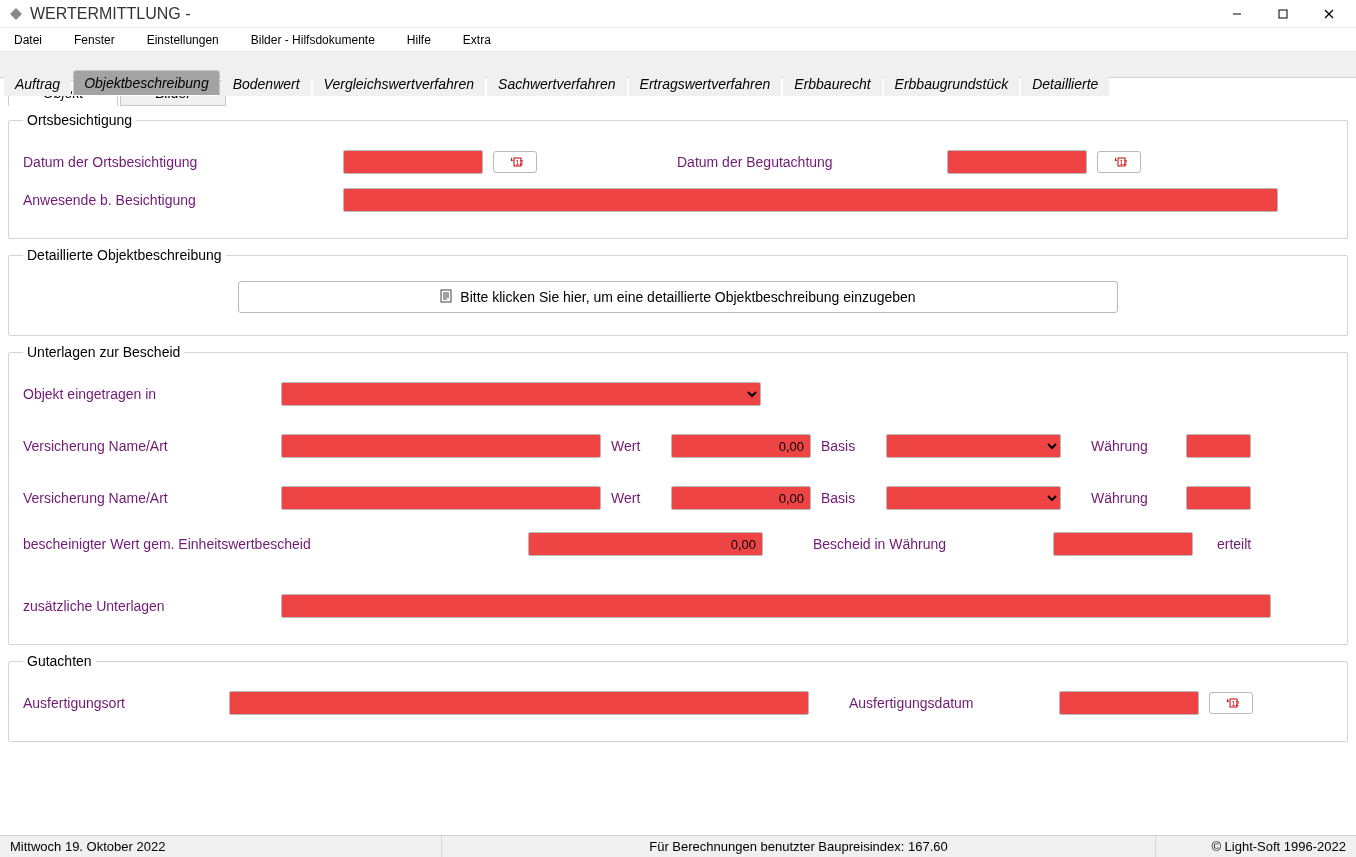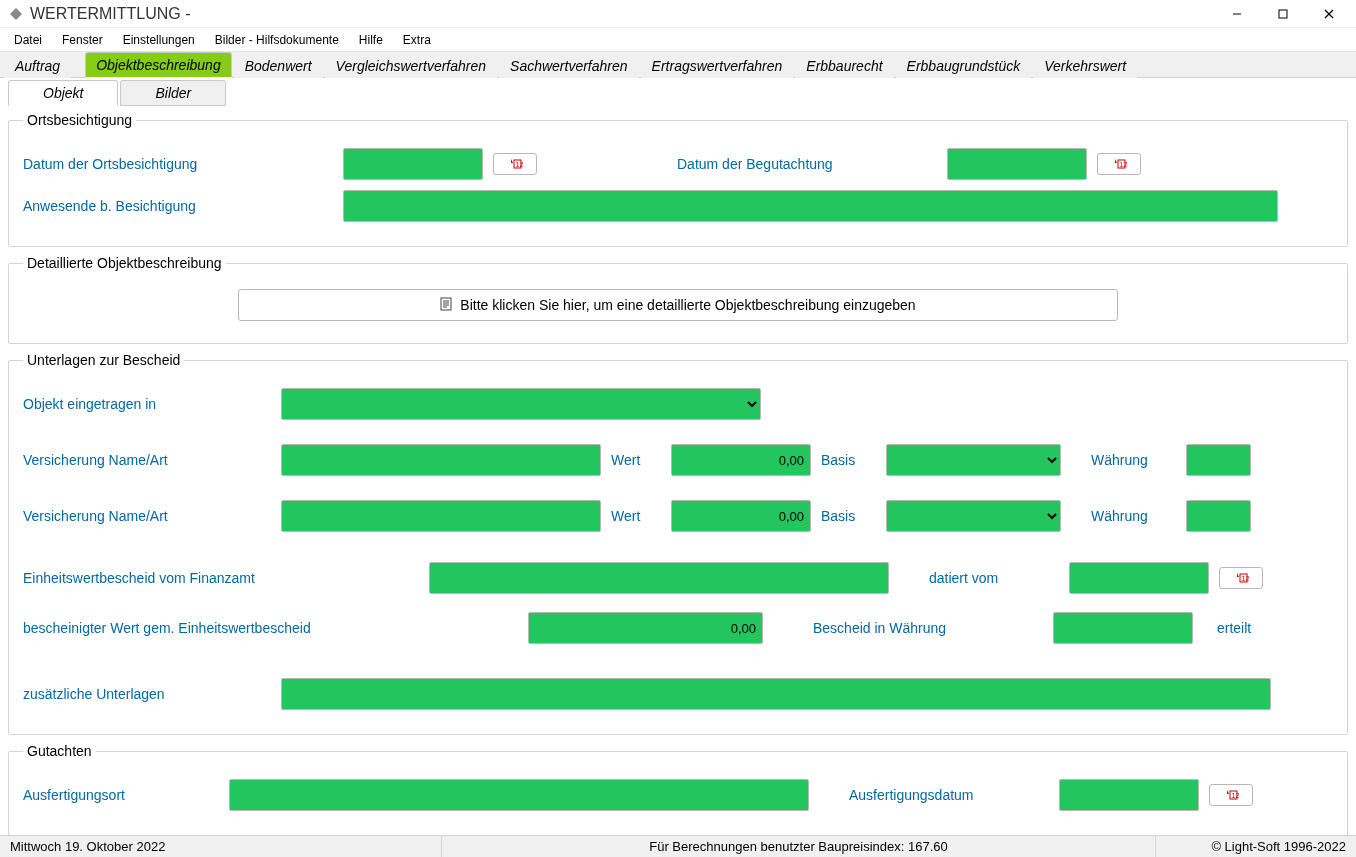--- a/index.html
+++ b/index.html
@@ -40,21 +40,21 @@
     background: transparent; border: none;
   }
 
   
   .menubar {
     height: 24px;
     background: #ffffff;
     display: flex;
     align-items: center;
     padding: 0 4px;
-    gap: 0;
+    gap: 12px;
     border-bottom: 1px solid #e6e6e6;
   }
   .menubar .menu-item {
     padding: 3px 10px;
     font-size: 12px;
     color: #000;
   }
 
   
   .main-tabs {
@@ -67,28 +67,27 @@
     gap: 2px;
     font-style: italic;
     font-size: 14px;
   }
   .main-tab {
     padding: 4px 10px 4px 10px;
     background: #f0f0f0;
     border: 1px solid transparent;
     border-bottom: none;
     position: relative;
-    top: 1px;
+    top: 19px;
   }
   .main-tab.active {
-    background: #84cc16;
+    background: #a3a3a3;
     border: 1px solid #c8c8c8;
     border-bottom: 1px solid #ffffff;
     border-radius: 3px 3px 0 0;
-    margin-left: 12px;
   }
 
   
   .sub-tabs {
     height: 28px;
     background: #ffffff;
     display: flex;
     align-items: flex-end;
     padding: 6px 8px 0 8px;
     gap: 0;
@@ -131,28 +130,28 @@
 
   .row {
     display: flex;
     align-items: center;
     gap: 10px;
     margin: 10px 0;
     min-height: 28px;
   }
   .lbl {
     font-size: 14px;
-    color: #0369a1;
+    color: #701a75;
     white-space: nowrap;
   }
   input[type="text"], select {
-    height: 32px;
+    height: 24px;
     border: 1px solid #b8b8b8;
     border-radius: 2px;
-    background: #22c55e;
+    background: #ef4444;
     padding: 2px 6px;
     font-family: inherit;
     font-size: 13px;
   }
   input[type="text"].num { text-align: right; }
   select {
     padding-right: 20px;
   }
 
   .cal-btn {
@@ -255,21 +254,21 @@
 
 <div class="main-tabs">
   <span class="main-tab">Auftrag</span>
   <span class="main-tab active">Objektbeschreibung</span>
   <span class="main-tab">Bodenwert</span>
   <span class="main-tab">Vergleichswertverfahren</span>
   <span class="main-tab">Sachwertverfahren</span>
   <span class="main-tab">Ertragswertverfahren</span>
   <span class="main-tab">Erbbaurecht</span>
   <span class="main-tab">Erbbaugrundstück</span>
-  <span class="main-tab">Verkehrswert</span>
+  <span class="main-tab">Detaillierte</span>
 </div>
 
 <div class="sub-tabs">
   <span class="sub-tab active">Objekt</span>
   <span class="sub-tab">Bilder</span>
 </div>
 
 <div class="content">
 
   <fieldset>
@@ -342,33 +341,20 @@
       <span class="lbl lblcol-u">Versicherung Name/Art</span>
       <input type="text" class="w320" value="" style="">
       <span class="lbl" style="width:50px">Wert</span>
       <input type="text" class="num w140n" value="0,00" style="">
       <span class="lbl" style="width:55px">Basis</span>
       <select class="w175"></select>
       <span class="lbl" style="width:85px;margin-left:20px">Währung</span>
       <input type="text" class="w65" value="" style="">
     </div>
 
-    <div class="row" style="margin-top:30px;">
-      <span class="lbl" style="width:396px">Einheitswertbescheid vom Finanzamt</span>
-      <input type="text" class="w460" value="" style="">
-      <span class="lbl" style="width:130px;margin-left:30px">datiert vom</span>
-      <input type="text" class="w140" value="" style="">
-      <button class="cal-btn">
-        <svg width="16" height="14" viewBox="0 0 16 14">
-            <path d="M4,2 L6,6 L4,6 Z" fill="#c00"></path>
-            <rect x="7" y="3" width="7" height="8" fill="none" stroke="#c00" stroke-width="1"></rect>
-            <text x="8.5" y="10" font-size="7" fill="#c00" font-family="Arial">12</text>
-          </svg>
-      </button>
-    </div>
 
     <div class="row" style="margin-top:18px;">
       <span class="lbl" style="width:495px">bescheinigter Wert gem. Einheitswertbescheid</span>
       <input type="text" class="num w235" value="0,00" style="">
       <span class="lbl" style="width:230px;margin-left:40px">Bescheid in Währung</span>
       <input type="text" class="w140" value="" style="">
       <span class="lbl" style="margin-left:14px">erteilt</span>
     </div>
 
     <div class="row" style="margin-top:34px;">

